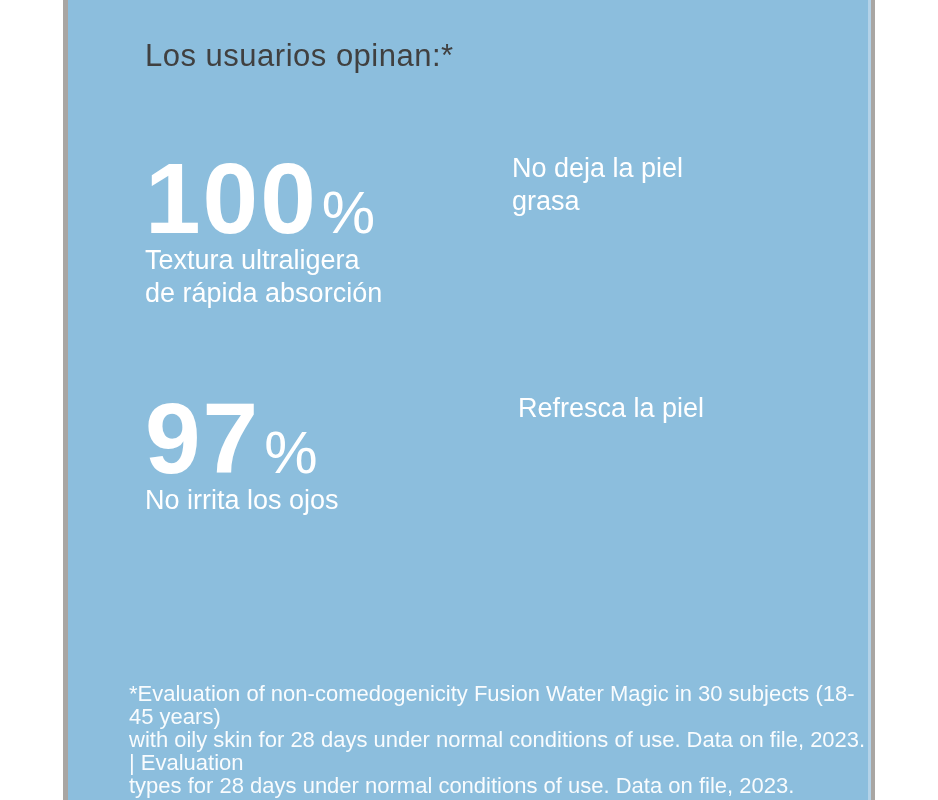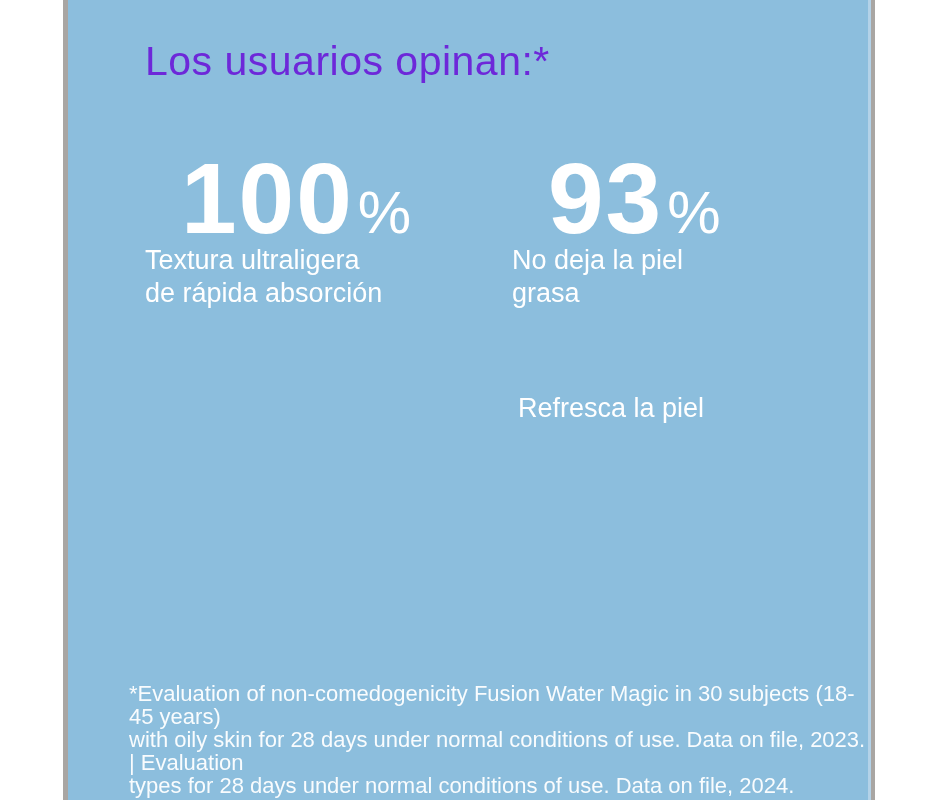--- a/index.html
+++ b/index.html
@@ -38,42 +38,41 @@
     top: 0;
     bottom: 0;
     width: 3px;
     background: #b3d2e8;
   }
 
   .card-title {
     position: absolute;
     left: 77px;
     top: 38px;
-    font-size: 41px;
+    font-size: 31px;
     font-weight: 400;
     letter-spacing: 0.5px;
-    color: #6d28d9;
+    color: #404040;
   }
 
   .stat {
     position: absolute;
     color: #ffffff;
   }
   .stat-pos-1 { left: 77px;  top: 152px; }
   .stat-pos-2 { left: 444px; top: 152px; }
   .stat-pos-3 { left: 77px;  top: 392px; }
   .stat-pos-4 { left: 444px; top: 392px; }
 
   .stat-number {
     font-size: 100px;
     font-weight: 700;
     line-height: 0.92;
     letter-spacing: 2px;
     white-space: nowrap;
-    margin-left: 36px;
   }
   .stat-unit {
     font-size: 60px;
     font-weight: 400;
     letter-spacing: 0;
     margin-left: 4px;
   }
   .stat-caption {
     margin-top: 0;
     font-size: 27px;
@@ -104,32 +103,35 @@
 
   <h1 class="card-title" style="margin:0;">Los usuarios opinan:*</h1>
 
   <div class="stat stat-pos-1">
     <div class="stat-number"><span>100</span><span class="stat-unit">%</span></div>
     <div class="stat-caption">Textura ultraligera
 de rápida absorción</div>
   </div>
 
   <div class="stat stat-pos-2">
-    <div class="stat-number"><span>93</span><span class="stat-unit">%</span></div>
     <div class="stat-caption">No deja la piel
 grasa</div>
   </div>
 
+  <div class="stat stat-pos-3">
+    <div class="stat-number"><span>97</span><span class="stat-unit">%</span></div>
+    <div class="stat-caption">No irrita los ojos</div>
+  </div>
 
   <div class="stat stat-pos-4">
     <div class="stat-caption stat-caption-indent">Refresca la piel</div>
   </div>
 
   <div class="footnote">
     <div>*Evaluation of non-comedogenicity Fusion Water Magic in 30 subjects (18-45 years)</div>
     <div>with oily skin for 28 days under normal conditions of use. Data on file, 2023. | Evaluation</div>
-    <div>types for 28 days under normal conditions of use. Data on file, 2024.</div>
+    <div>types for 28 days under normal conditions of use. Data on file, 2023.</div>
   </div>
 
   <div class="card-edge-highlight" style="background: rgb(179, 210, 232);"></div>
 </div>
 
 <div class="divider divider-right" style="background: rgb(169, 166, 163);"></div>
 
 </body></html>

